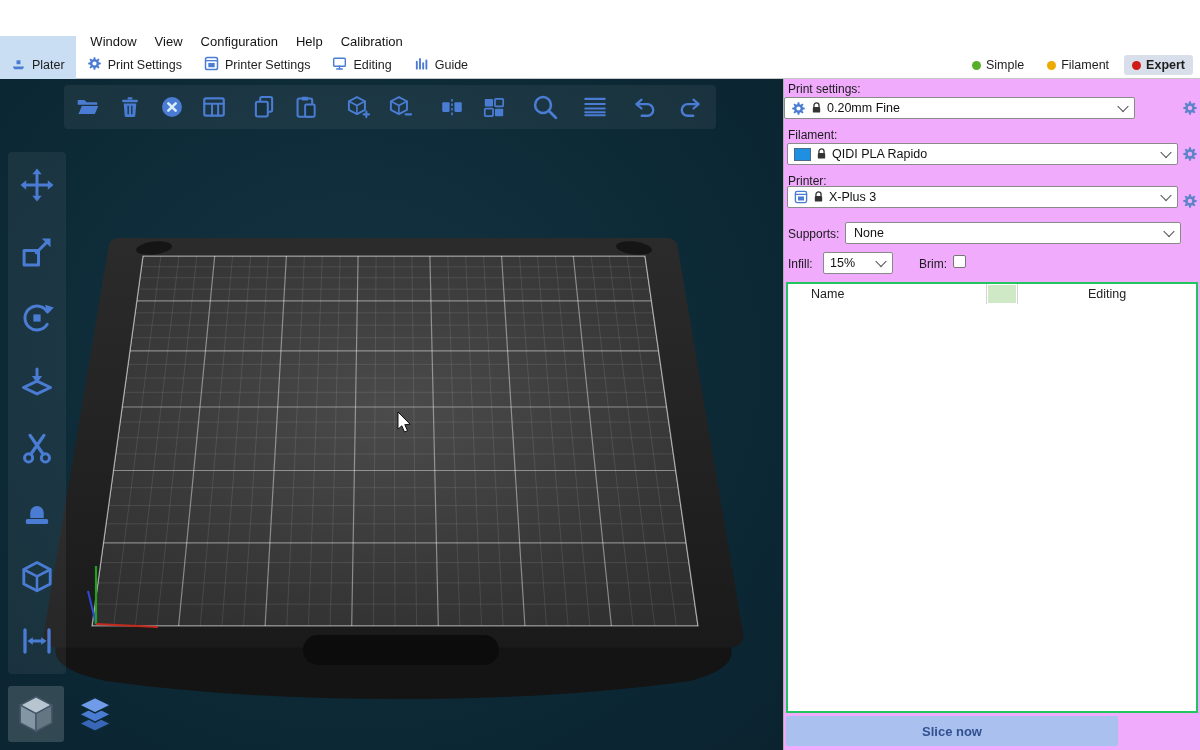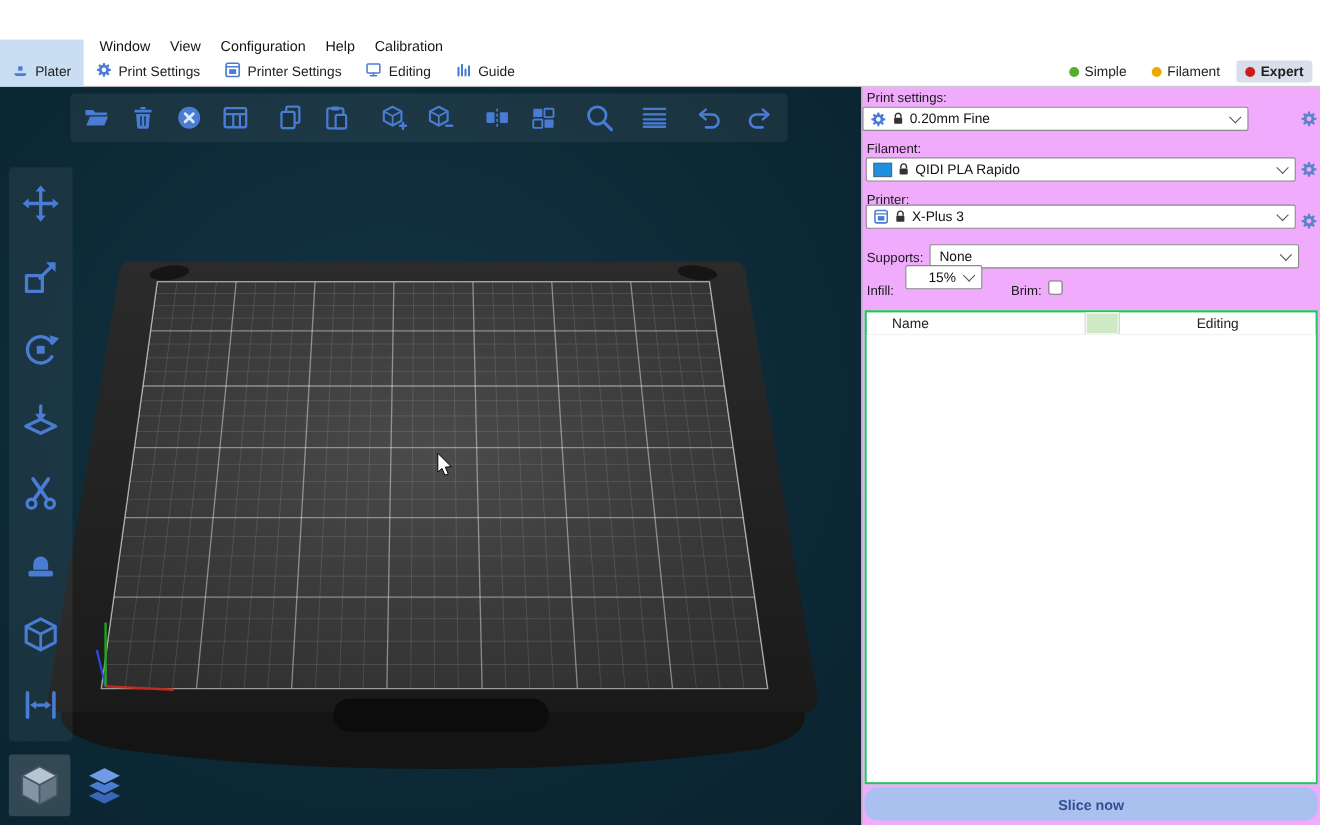--- a/index.html
+++ b/index.html
@@ -55,21 +55,21 @@
   .swatch{width:15px;height:11px;border:1px solid #4a6a86;flex:0 0 auto;}
   .checkbox{position:absolute;width:13px;height:13px;border:1px solid #767676;border-radius:2px;background:#fff;box-sizing:border-box;}
 
   .objtable{position:absolute;left:2px;top:203px;width:412px;height:431px;border:2px solid #22c55e;box-sizing:border-box;background:#fff;}
   .objhead{height:20px;border-bottom:1px solid #c8c8c8;display:flex;font-size:12.5px;color:#222;}
   .oh-name{width:199px;border-right:1px solid #d4d4d4;display:flex;align-items:center;padding-left:23px;box-sizing:border-box;}
   .oh-ext{width:31px;border-right:1px solid #d4d4d4;background:#cfe8c6;box-shadow:inset 0 0 0 1px #fff;box-sizing:border-box;}
   .oh-edit{flex:1;display:flex;align-items:center;justify-content:center;}
   .objbody{position:absolute;left:0;top:20px;right:0;bottom:0;background:#fff;}
 
-  .slice-btn{position:absolute;left:2px;top:637px;width:412px;height:30px;border-radius:12px;display:flex;align-items:center;justify-content:center;font-size:13px;font-weight:bold;color:#31508f;background:#aac1f0;}
+  .slice-btn{position:absolute;left:2px;top:637px;width:332px;height:30px;border-radius:2px;display:flex;align-items:center;justify-content:center;font-size:13px;font-weight:bold;color:#31508f;background:#aac1f0;}
 </style>
 </head>
 <body>
 
 <div id="app">
 
 
   <div class="menubar">
     <span class="menu-item">File</span>
     <span class="menu-item">Edit</span>
@@ -451,21 +451,21 @@
           </svg>
         </button>
 
       <span class="plabel" style="top:148px">Supports:</span>
       <div class="combo" style="left:61px;top:143px;width:336px;padding-left:8px">
         <span class="cval">None</span>
         <span class="chev"></span>
       </div>
 
       <span class="plabel" style="top:178px">Infill:</span>
-      <div class="combo" style="left:39px;top:162px;width:70px;padding-left:20px">
+      <div class="combo" style="left:39px;top:173px;width:70px;padding-left:6px">
         <span class="cval">15%</span>
         <span class="chev"></span>
       </div>
       <span class="plabel" style="left:135px;top:178px">Brim:</span>
       <span class="checkbox" style="left:169px;top:176px"></span>
 
       <div class="objtable">
         <div class="objhead">
           <div class="oh-name">Name</div>
           <div class="oh-ext"></div>

